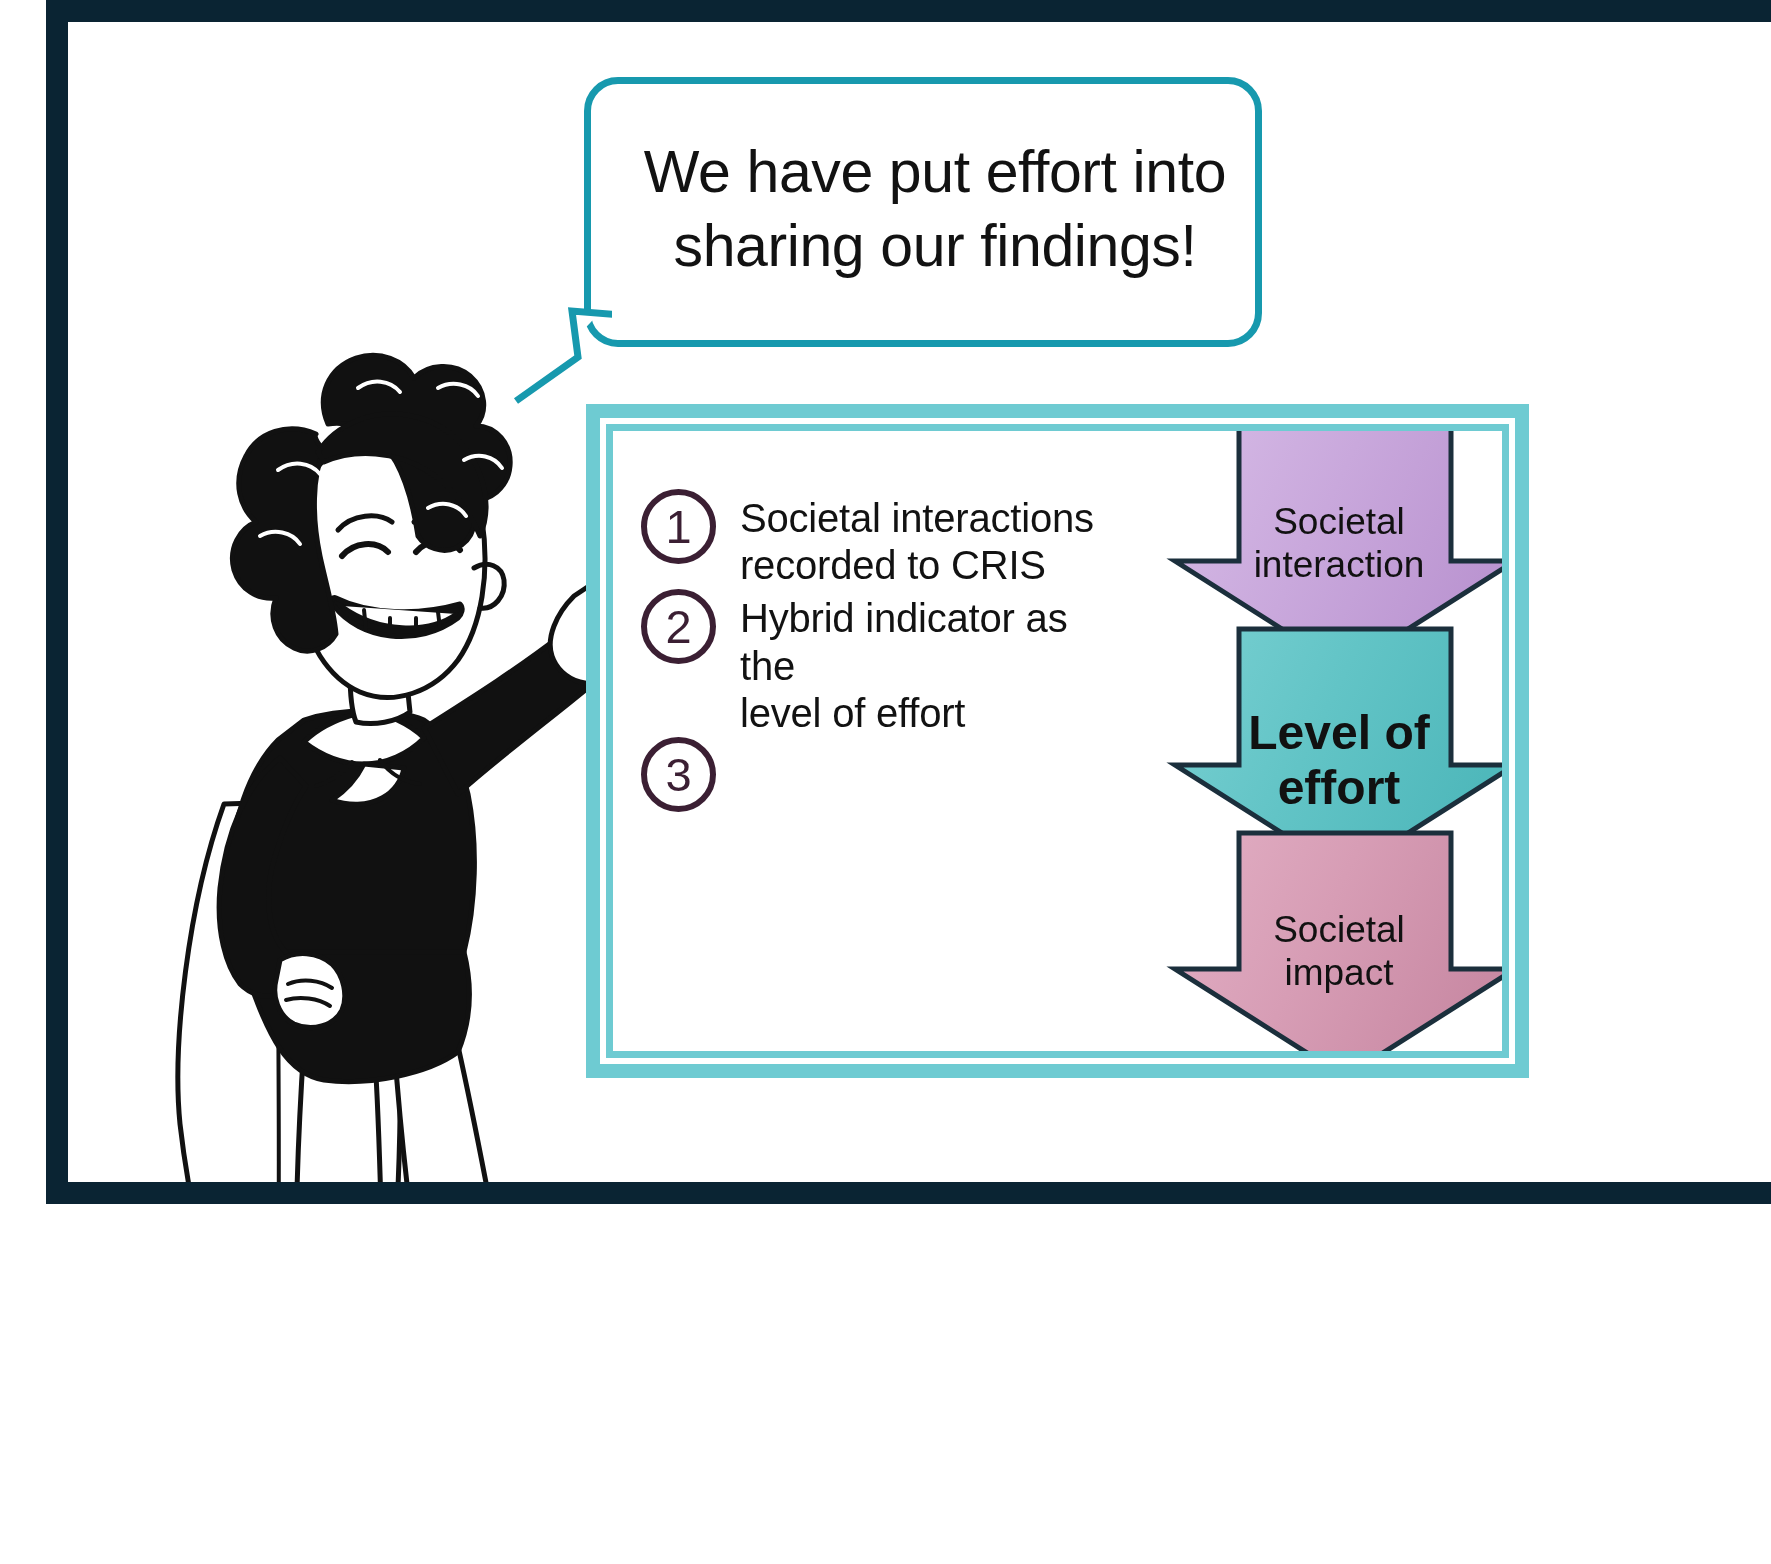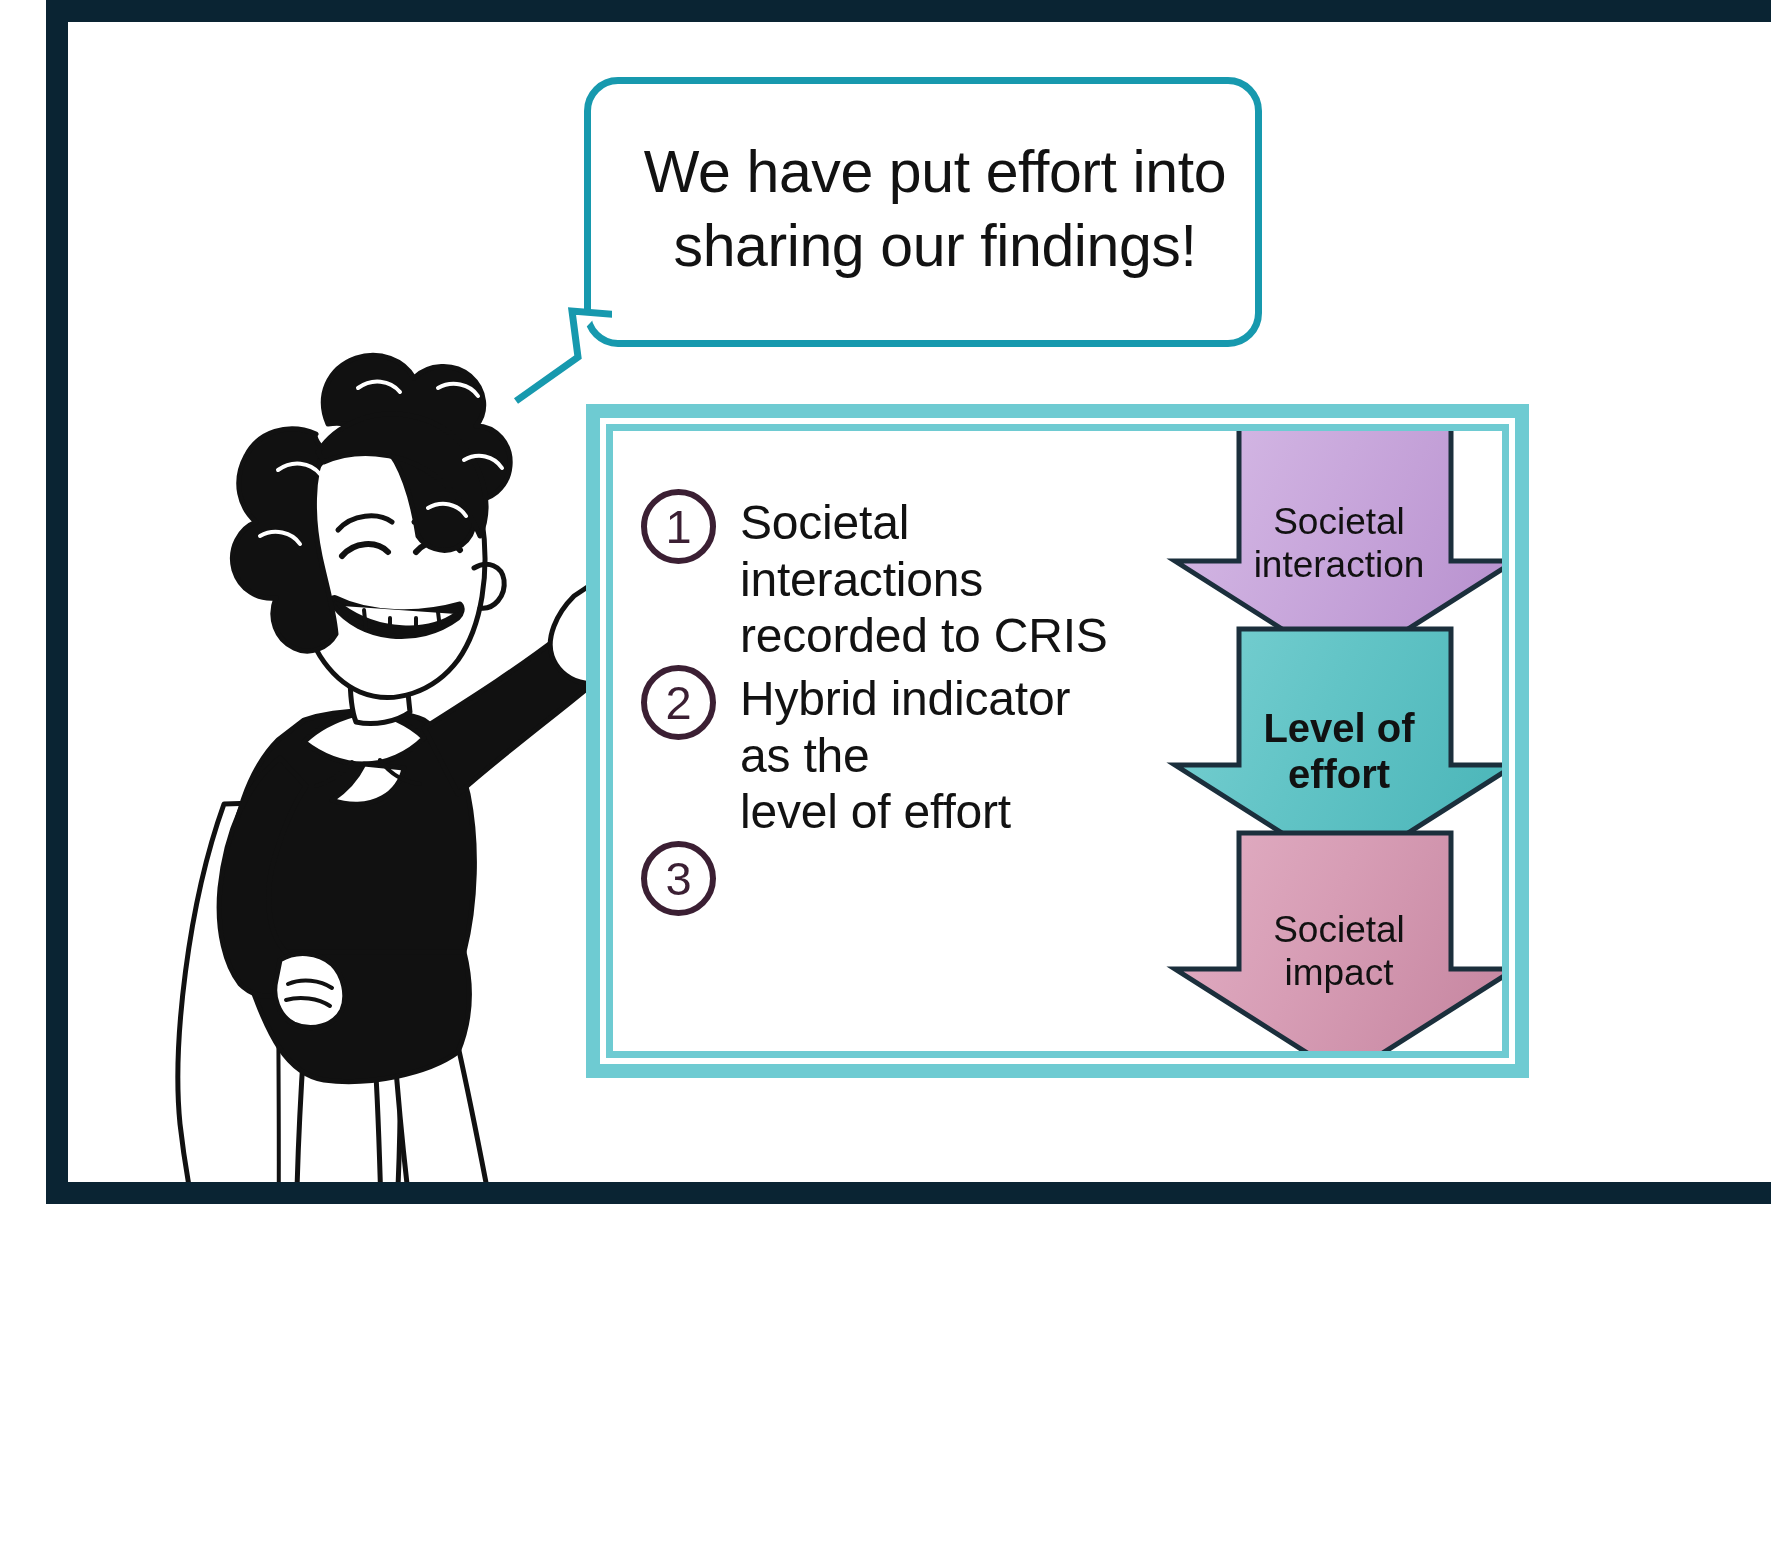--- a/index.html
+++ b/index.html
@@ -127,21 +127,21 @@
     height: 75px;
     border: 6px solid #3b1f33;
     border-radius: 50%;
     color: #3b1f33;
     font-size: 47px;
     line-height: 63px;
     text-align: center;
     font-weight: 400;
   }
   .item-text {
-    font-size: 48px;
+    font-size: 40px;
     line-height: 1.18;
     color: #121212;
     padding-top: 6px;
     white-space: pre-line;
     letter-spacing: -0.2px;
   }
 
   
   .arrows {
     position: absolute;
@@ -160,21 +160,21 @@
     position: absolute;
     left: 0; right: 0;
     text-align: center;
     font-size: 37px;
     line-height: 1.15;
     color: #111111;
     white-space: pre-line;
     pointer-events: none;
   }
   .arrow-1 .arrow-label { top: 80px; }
-  .arrow-2 .arrow-label { top: 80px; font-weight: bold; font-size: 40px; text-align: center; }
+  .arrow-2 .arrow-label { top: 80px; font-weight: bold; font-size: 48px; text-align: center; }
   .arrow-3 .arrow-label { top: 80px; }
 </style>
 </head>
 <body>
 
 <div id="slide">
   <div id="canvas">
 
     <div class="bubble">
       <div class="bubble-box"></div>

